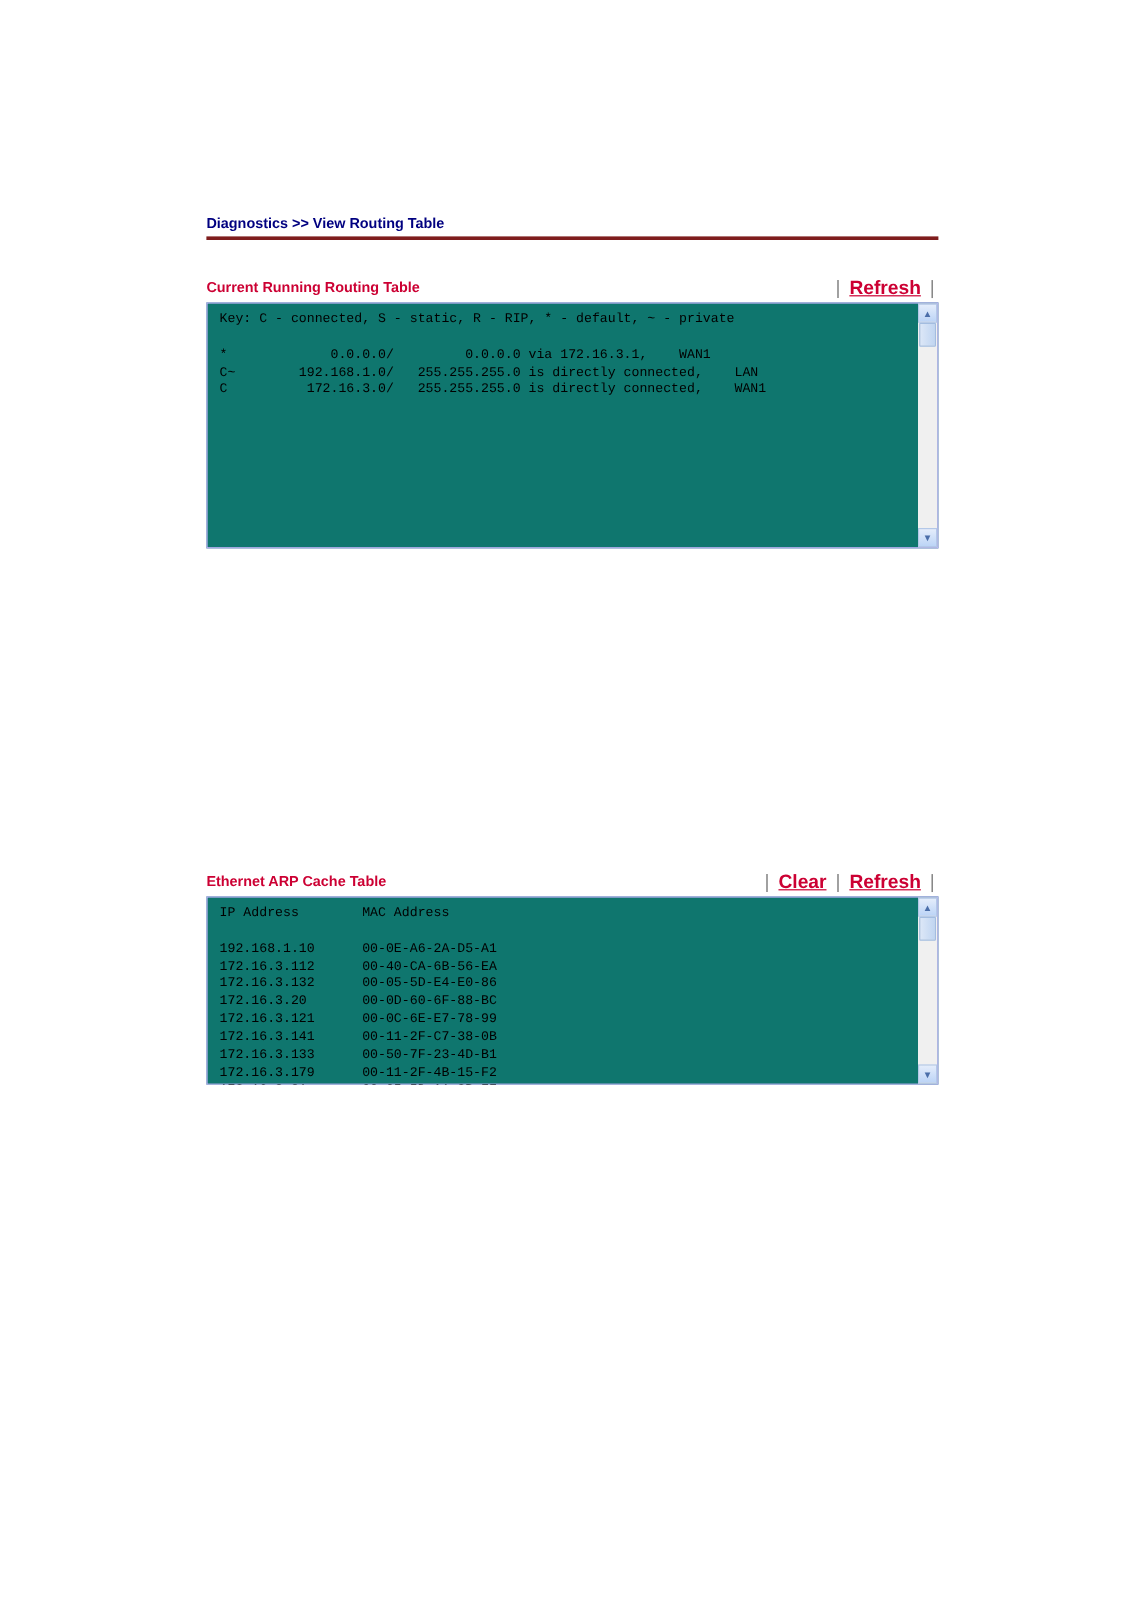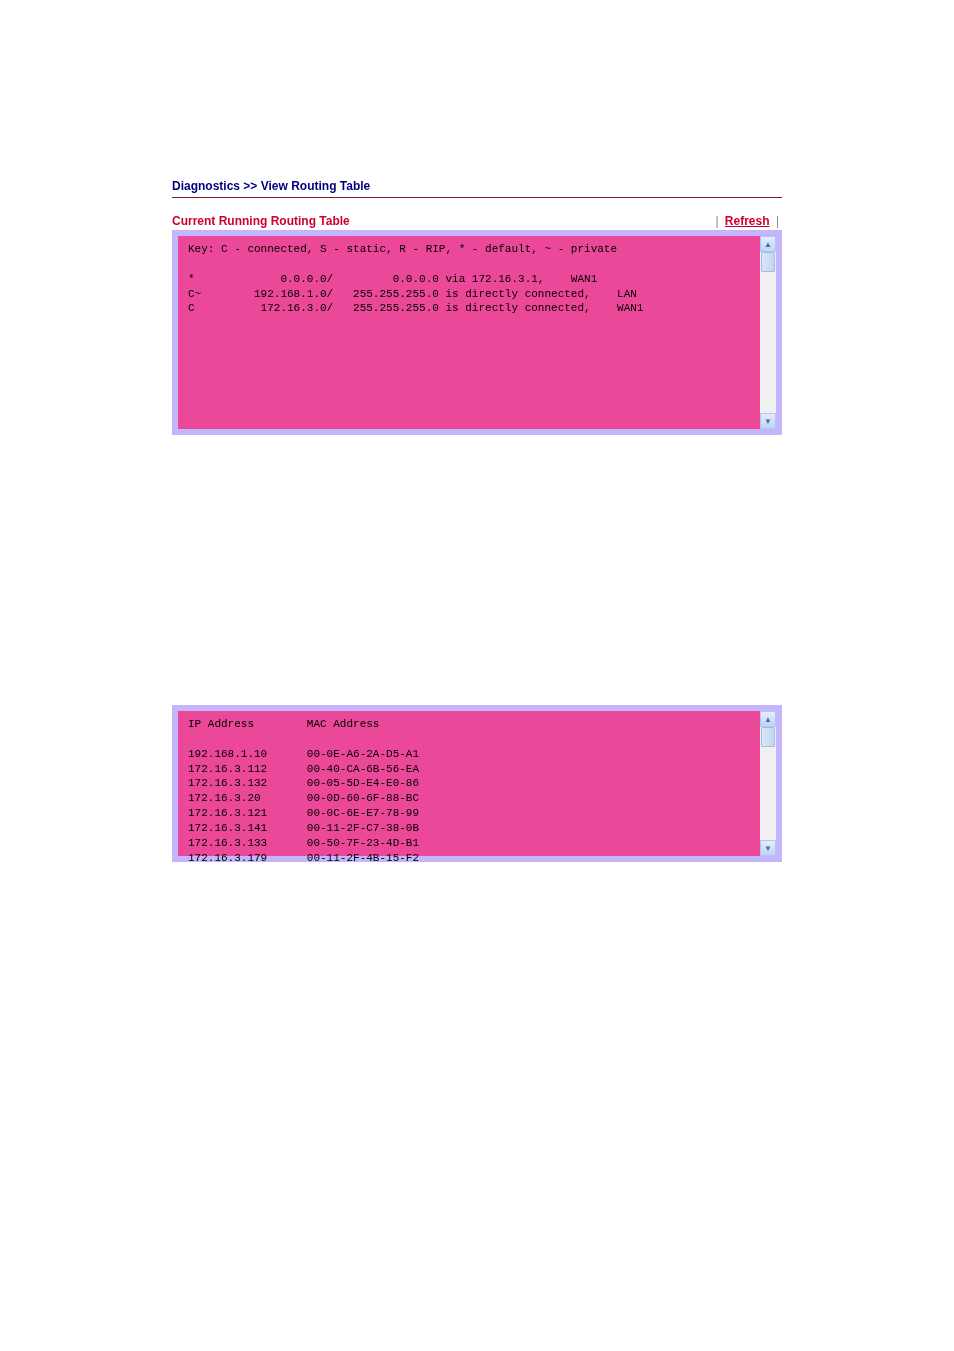--- a/index.html
+++ b/index.html
@@ -11,52 +11,52 @@
     }
     .section {
       margin: 0 auto;
       width: 610px;
     }
     .page-title {
       color: #000080;
       font-size: 12px;
       font-weight: bold;
       padding: 4px 0;
-      border-bottom: 1px solid #7f1d1d;
-      margin-bottom: 16px;
+      border-bottom: 3px solid #7f1d1d;
+      margin-bottom: 32px;
     }
     .table-header {
       display: flex;
       justify-content: space-between;
       align-items: flex-start;
       margin-bottom: 2px;
     }
     .table-title {
       color: #cc0033;
       font-size: 12px;
       font-weight: bold;
     }
     .actions {
-      font-size: 12px;
+      font-size: 16px;
       color: #888;
     }
     .action-link {
       color: #cc0033;
       text-decoration: underline;
       cursor: pointer;
       font-weight: bold;
     }
     .separator {
       color: #888;
       margin: 0 3px;
     }
     .content-box {
-      border: 6px solid #c4b5fd;
+      border: 1px solid #c4b5fd;
       position: relative;
-      background: #ec4899;
+      background: #0f766e;
     }
     .content-box.tall {
       height: 205px;
     }
     .content-box.short {
       height: 157px;
     }
     .scroll-track {
       position: absolute;
       right: 0;
@@ -122,20 +122,30 @@
       <div class="scroll-arrow up">▲</div>
       <div class="scroll-thumb" style="top:16px;height:20px;"></div>
       <div class="scroll-arrow down">▼</div>
     </div>
   </div>
 </div>
 
 <div class="gap"></div>
 
 <div class="section">
+  <div class="table-header">
+    <div class="table-title">Ethernet ARP Cache Table</div>
+    <div class="actions">
+      <span class="separator">|</span>
+      <span class="action-link">Clear</span>
+      <span class="separator">|</span>
+      <span class="action-link">Refresh</span>
+      <span class="separator">|</span>
+    </div>
+  </div>
   <div class="content-box short">
     <pre class="content-pre" id="arp-pre">IP Address        MAC Address
 
 192.168.1.10      00-0E-A6-2A-D5-A1
 172.16.3.112      00-40-CA-6B-56-EA
 172.16.3.132      00-05-5D-E4-E0-86
 172.16.3.20       00-0D-60-6F-88-BC
 172.16.3.121      00-0C-6E-E7-78-99
 172.16.3.141      00-11-2F-C7-38-0B
 172.16.3.133      00-50-7F-23-4D-B1

